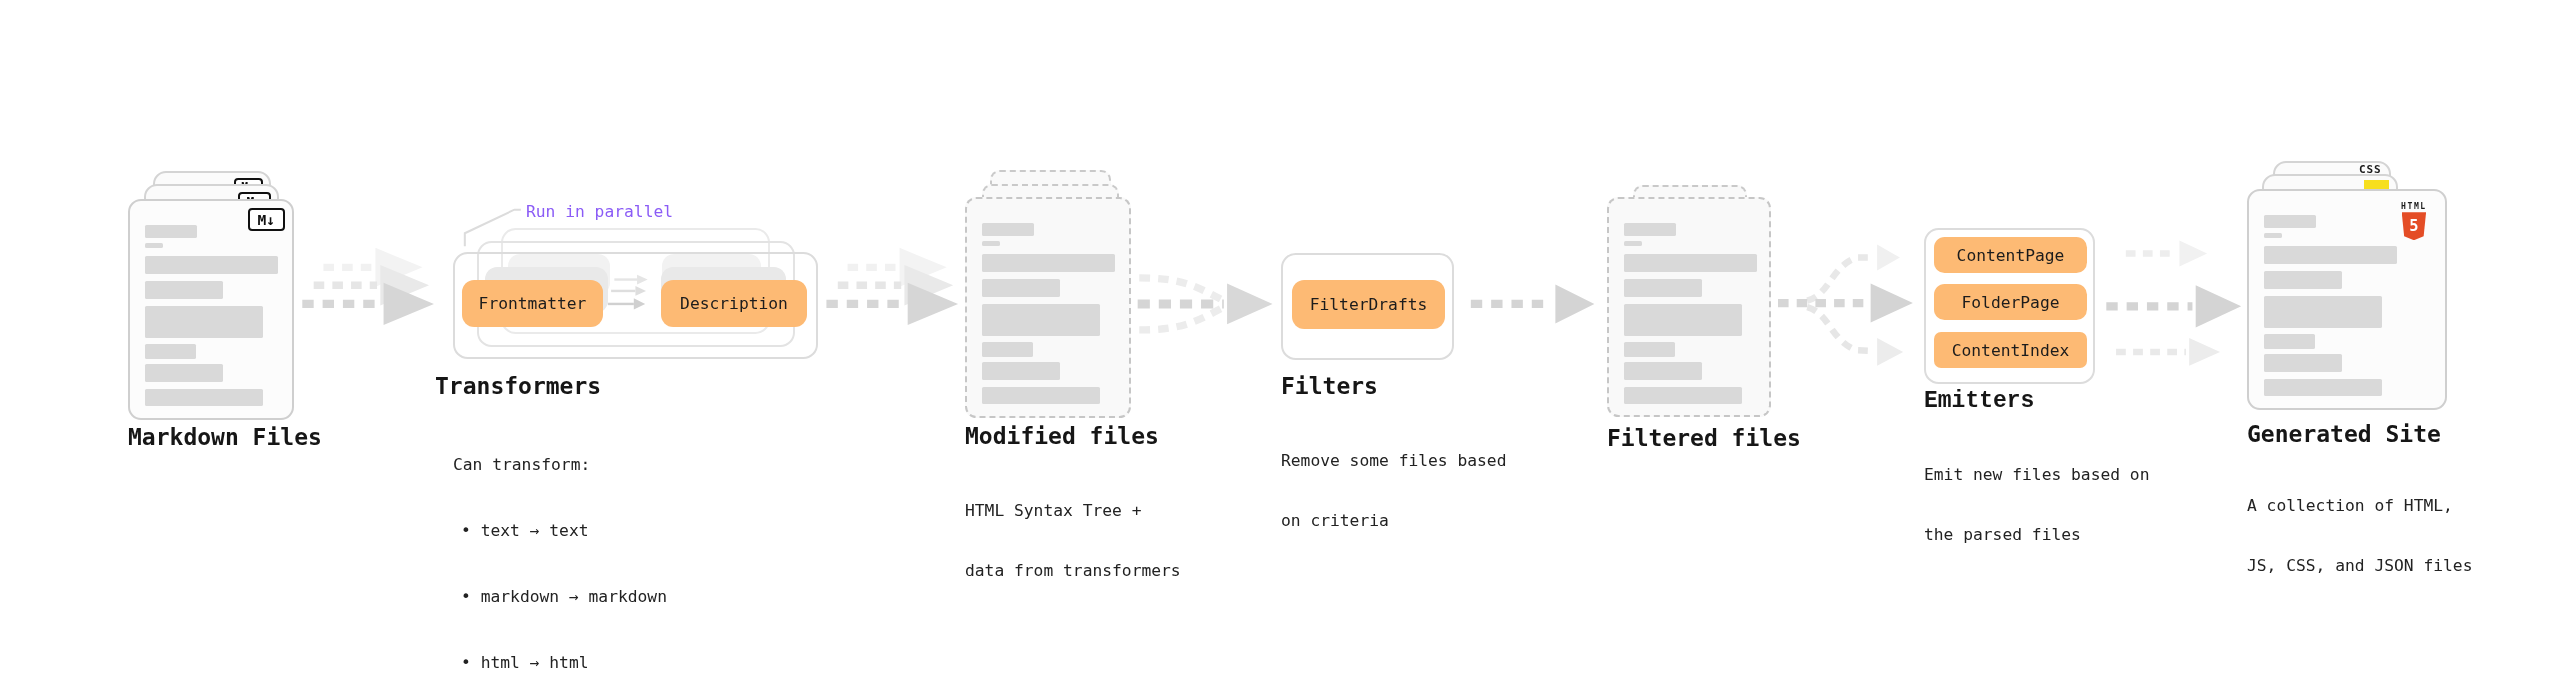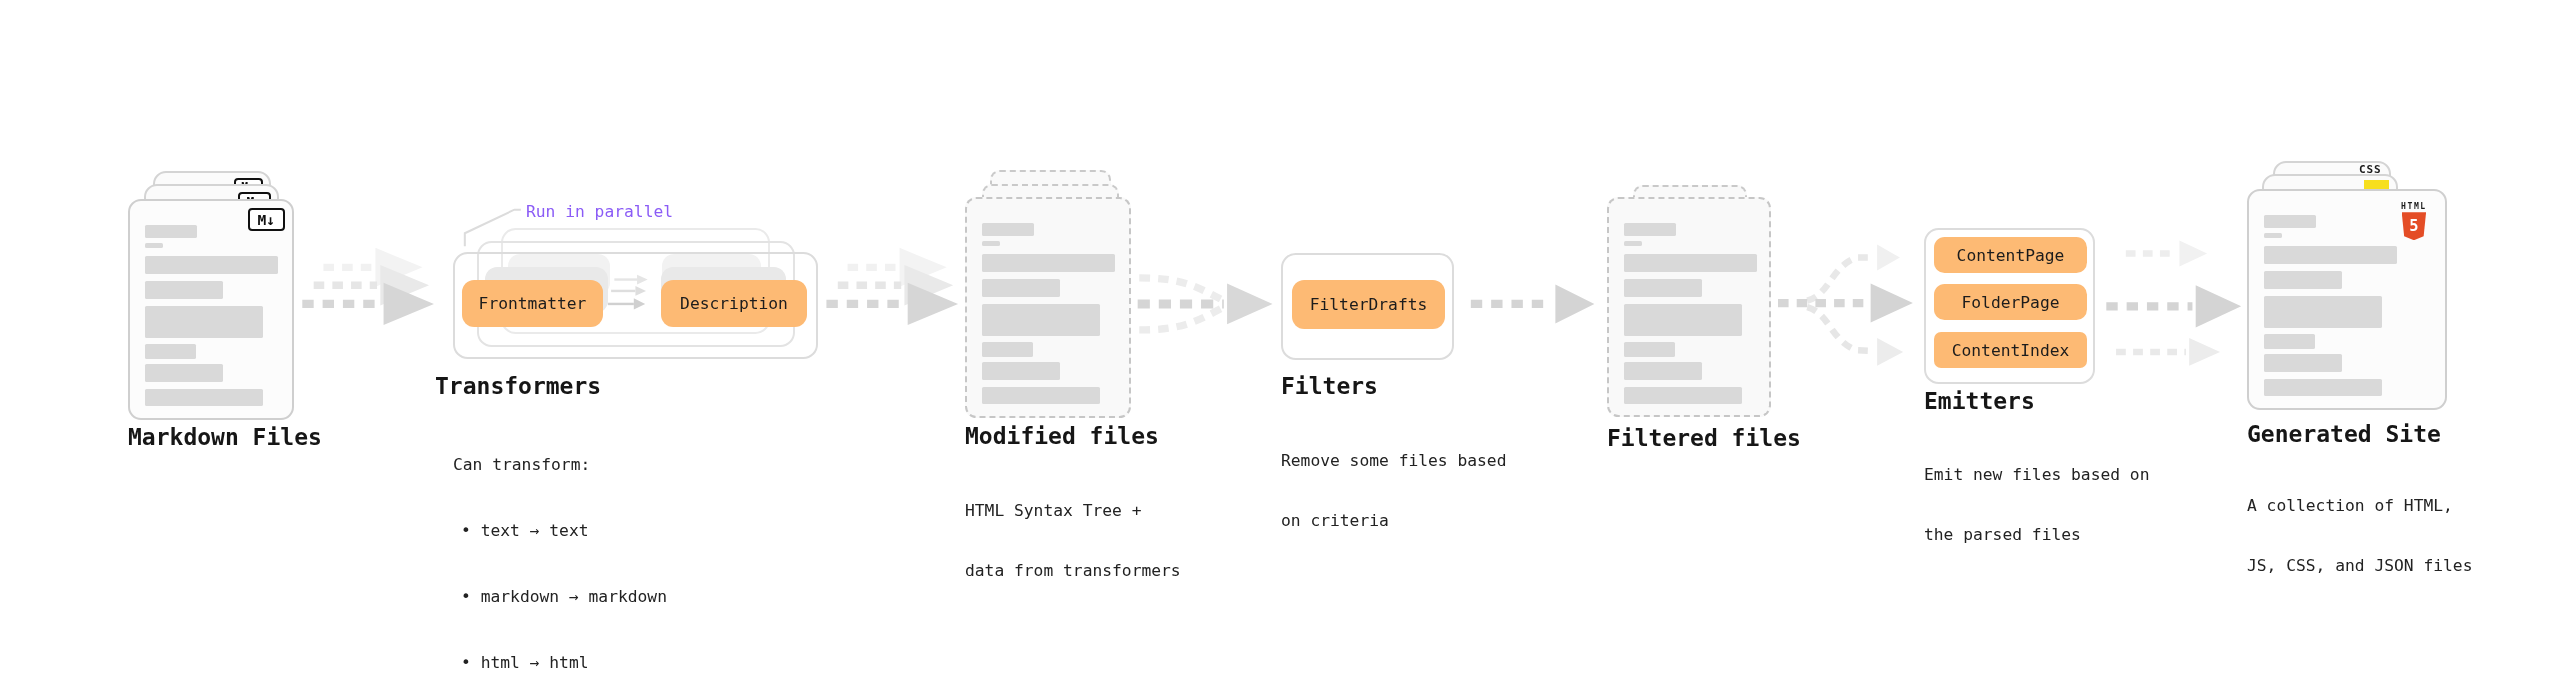--- a/index.html
+++ b/index.html
@@ -145,21 +145,21 @@
     <div class="bar b6"></div>
     <div class="bar b7"></div>
     <div class="bar b8"></div>
   </div>
   <div class="stage-label" style="left:1607px;top:425px;">Filtered files</div>
 
   <div class="obox" style="left:1924px;top:228px;width:171px;height:156px;"></div>
   <div class="pill" style="left:1934px;top:237px;width:153px;height:36px;border-radius:10.6px;">ContentPage</div>
   <div class="pill" style="left:1934px;top:284px;width:153px;height:36px;border-radius:10.6px;">FolderPage</div>
   <div class="pill" style="left:1934px;top:332px;width:153px;height:36px;border-radius:7px;">ContentIndex</div>
-  <div class="stage-label" style="left:1924px;top:388px;">Emitters</div>
+  <div class="stage-label" style="left:1924px;top:388px;font-family:Liberation Mono, monospace;">Emitters</div>
   <div class="sub" style="left:1924px;top:424px;">
     <div>Emit new files based on</div>
     <div>the parsed files</div>
   </div>
 
   <div class="card back" style="left:2273px;top:161px;width:118px;height:89px;">
     <div class="cssbadge">
       <div class="t">CSS</div>
       <div class="u"></div>
     </div>

